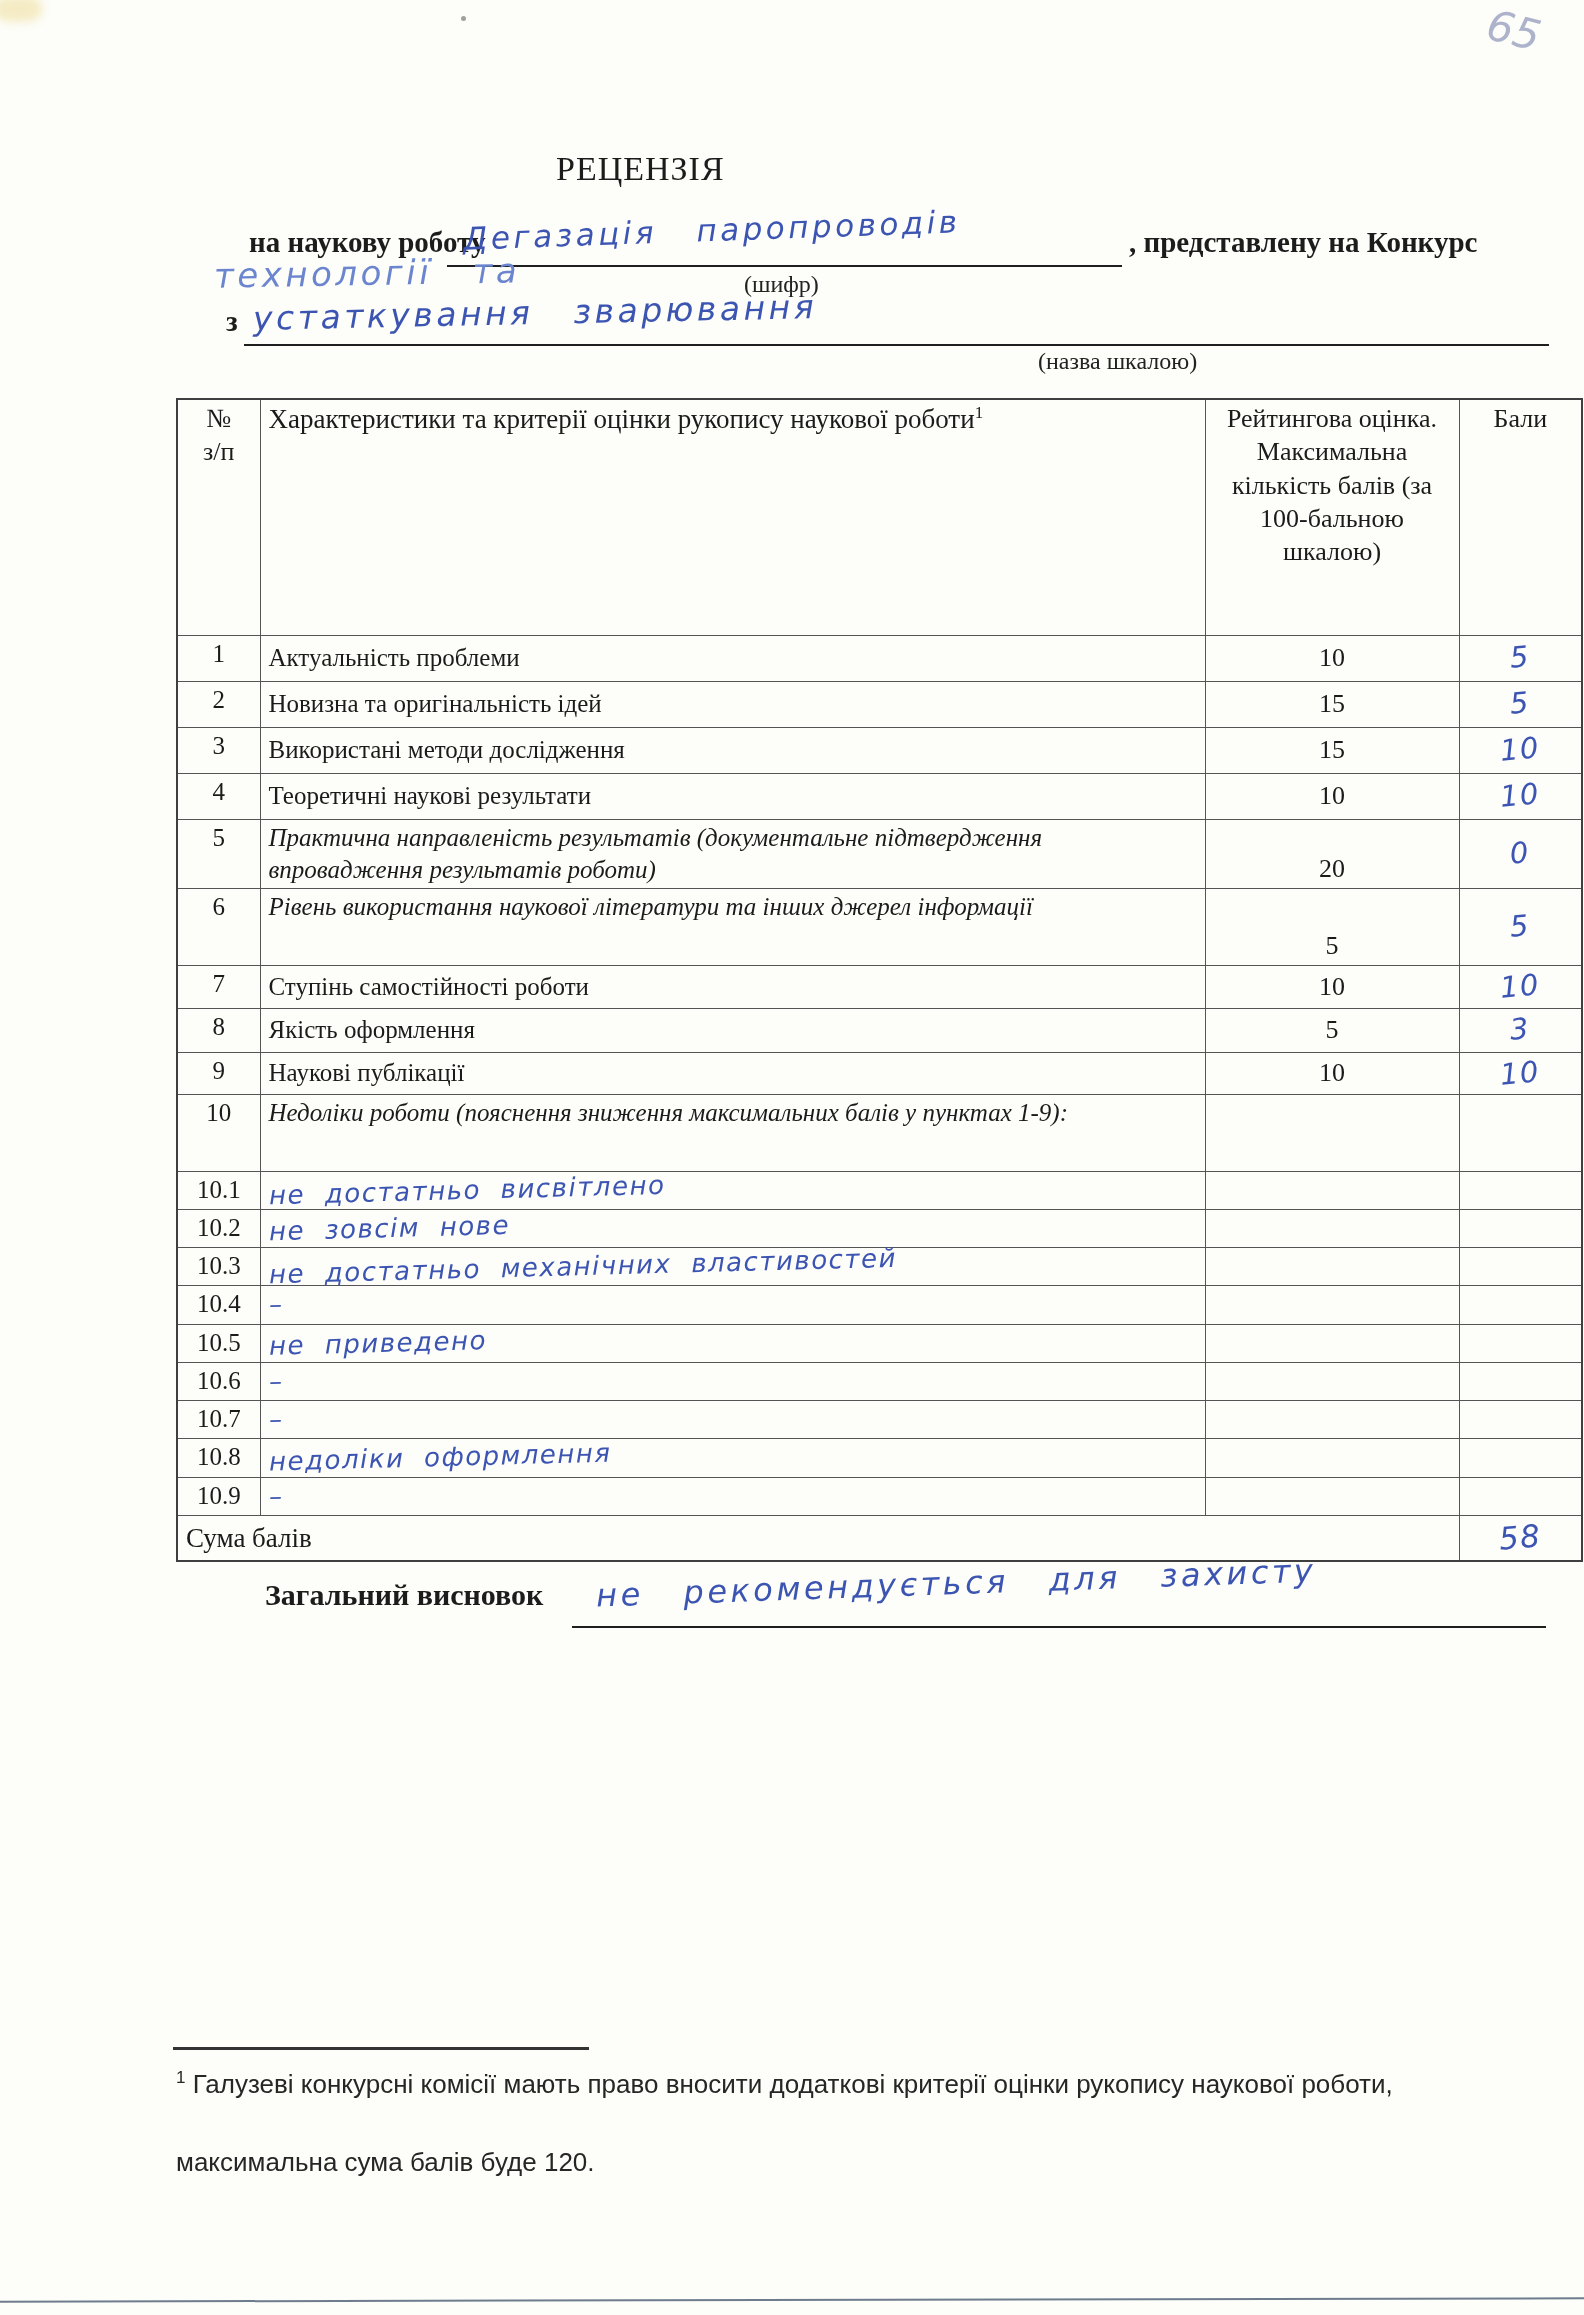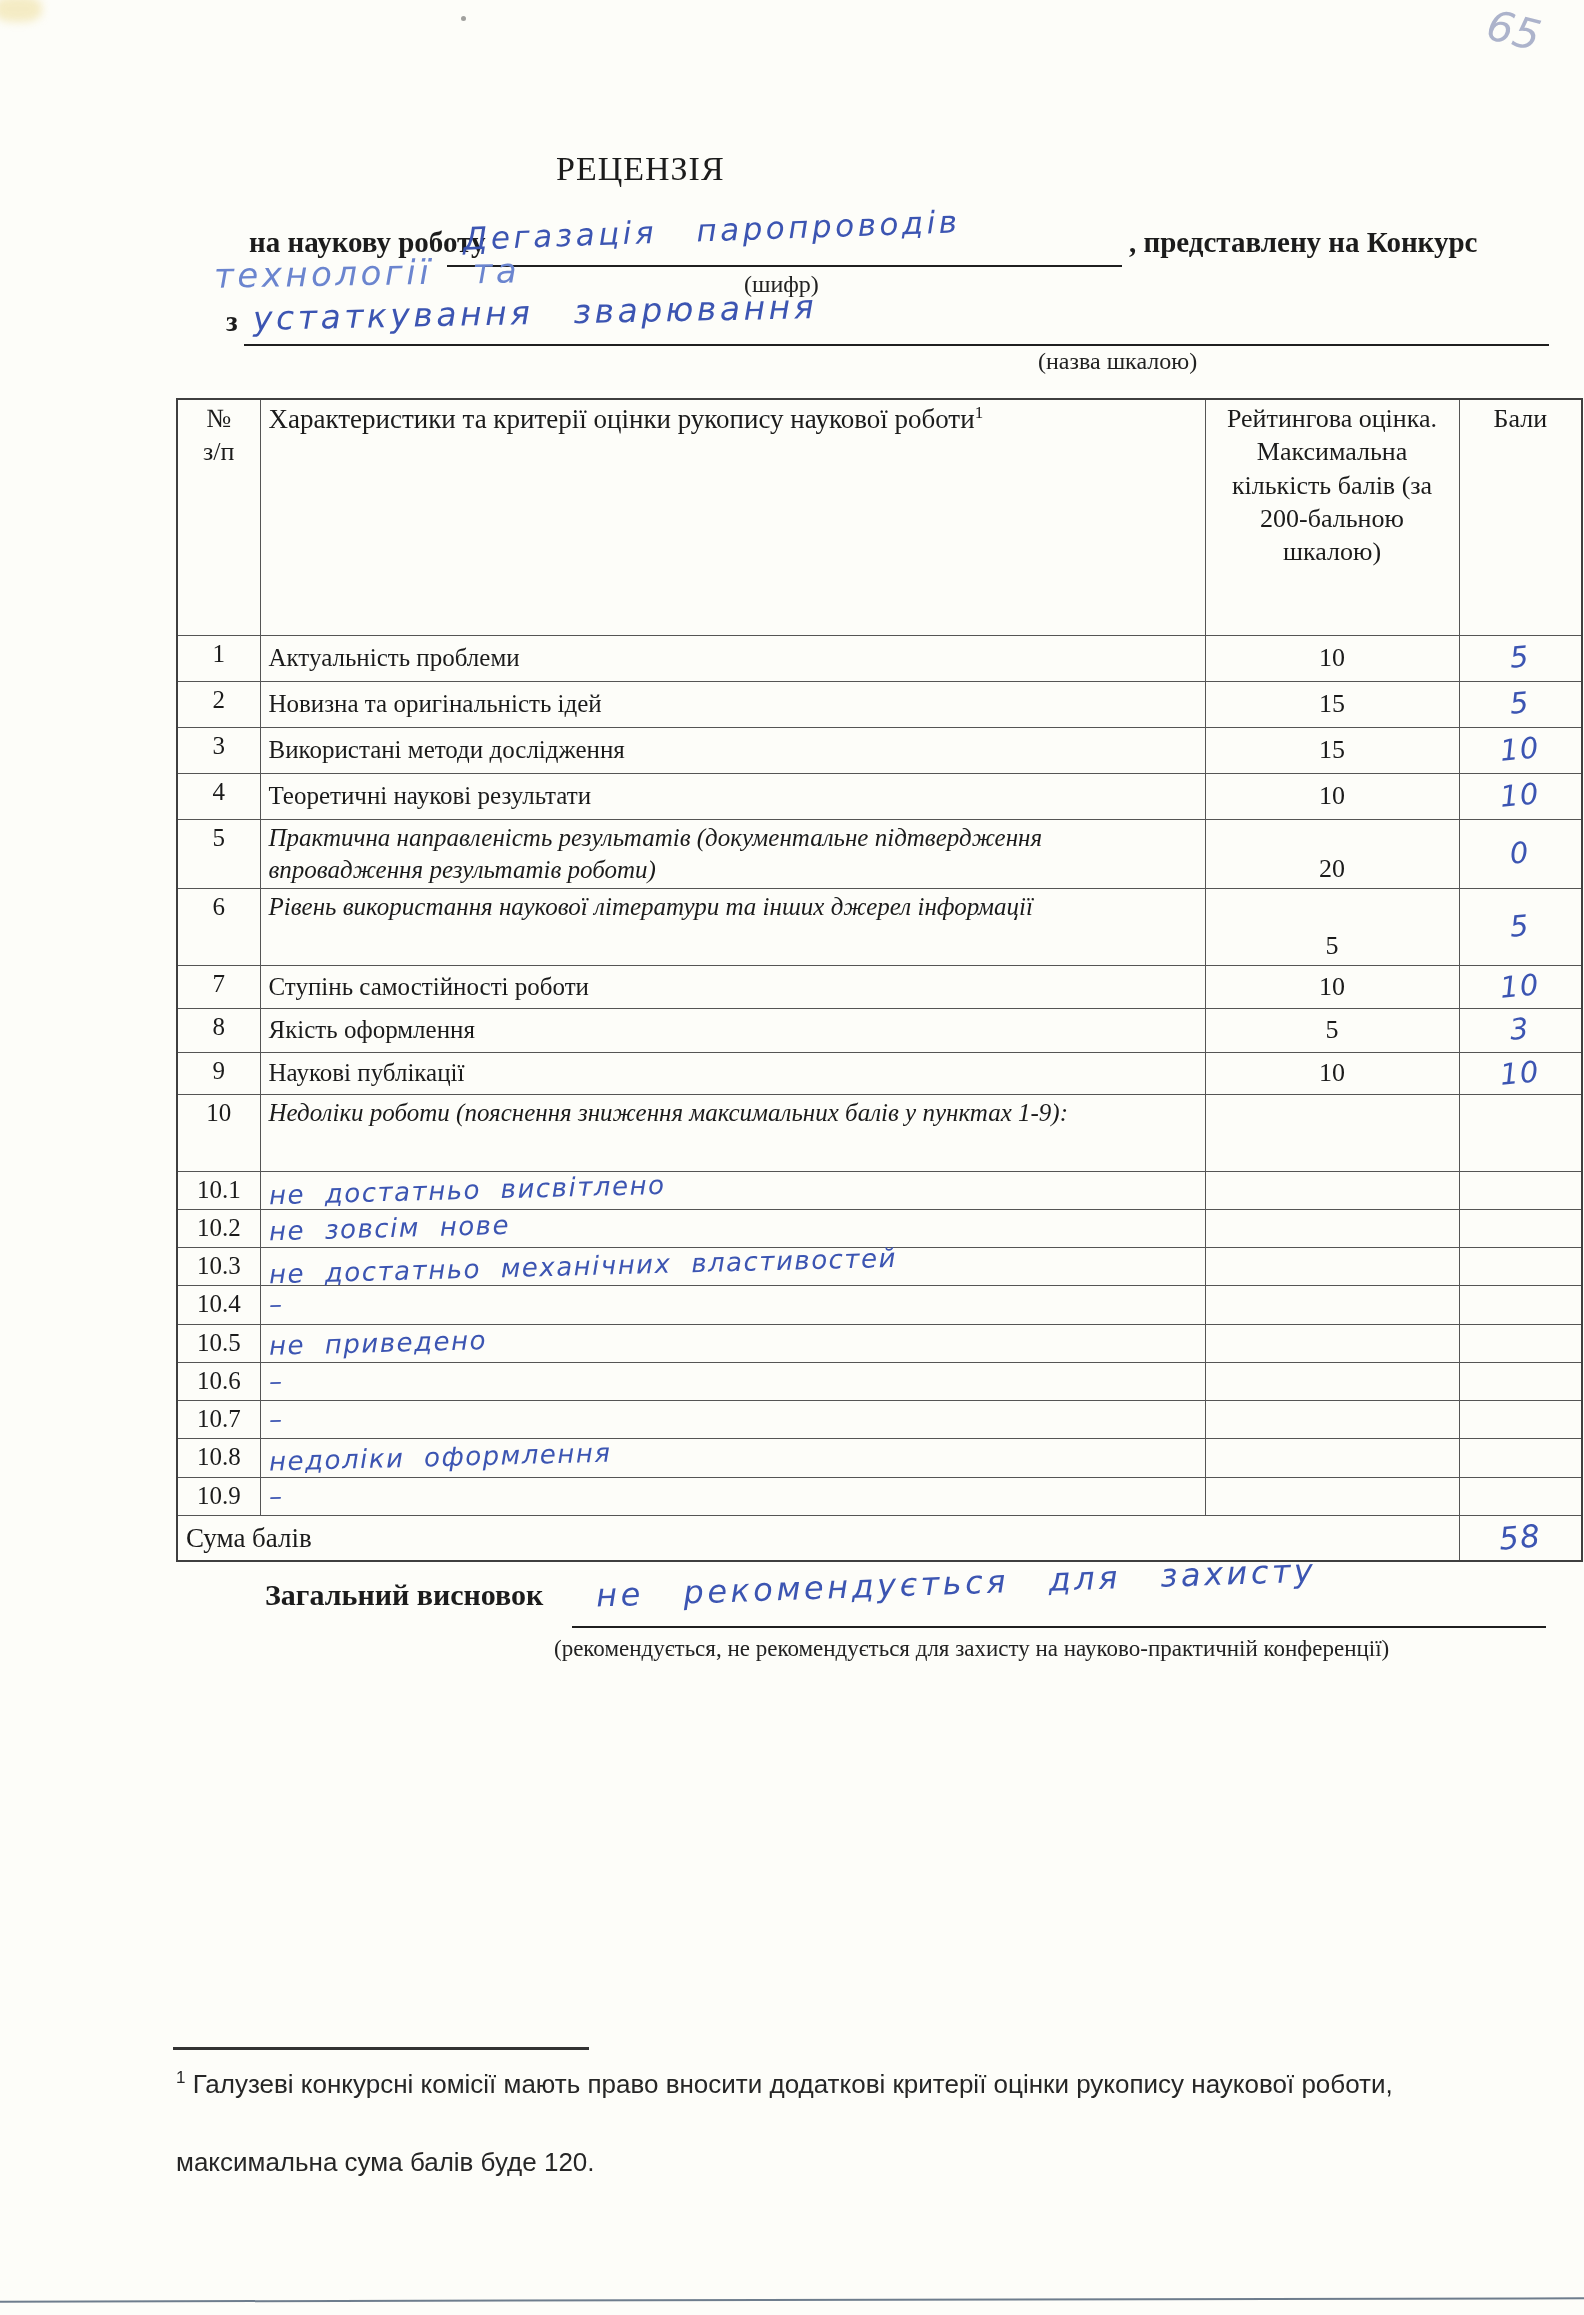--- a/index.html
+++ b/index.html
@@ -106,21 +106,21 @@
     </colgroup>
     <thead>
       <tr style="height:236px">
         <th class="h-num">
           <span>№</span><br>
           <span>з/п</span>
         </th>
         <th class="h-crit">
           <span>Характеристики та критерії оцінки рукопису наукової роботи</span><sup class="crit-sup">1</sup>
         </th>
-        <th class="h-rate">Рейтингова оцінка. Максимальна кількість балів (за 200-бальною шкалою)</th>
+        <th class="h-rate">Рейтингова оцінка. Максимальна кількість балів (за 100-бальною шкалою)</th>
         <th class="h-bal">Бали</th>
       </tr>
     </thead>
     <tbody>
         <tr style="height: 46px;">
           <td class="cell-num">1</td>
           <td class="cell-text"><span>Актуальність проблеми</span></td>
           <td class="cell-max">10</td>
           <td class="cell-score"><span class="hw hw-score">5</span></td>
         </tr>
@@ -235,21 +235,20 @@
         <tr style="height: 42px;">
           <td class="sum-cell" colspan="3">Сума балів</td>
           <td class="cell-score"><span class="hw hw-score" style="font-size: 31px;">58</span></td>
         </tr>
       </tbody>
   </table>
 
   <div class="abs typed-bold" style="left:265px;top:1578px;font-size:30px;">Загальний висновок</div>
   <div class="abs hw hw-wide" style="left:596px;top:1564px;font-size:32px;transform:rotate(-2deg);">не рекомендується для захисту</div>
   <div class="abs blank-line" style="left:572px;top:1626px;width:974px;"></div>
-  <div class="abs caption" style="left:554px;top:1636px;font-size:23px;">(рекомендується, не рекомендується для захисту на науково-практичній конференції)</div>
 
   <div class="abs footnote-rule" style="left:173px;top:2047px;width:416px;"></div>
   <div class="abs footnote" style="left:176px;top:2065px;">
     <sup>1</sup>
     <span>Галузеві конкурсні комісії мають право вносити додаткові критерії оцінки рукопису наукової роботи,</span><br>
     <br>
     <span>максимальна сума балів буде 120.</span>
   </div>
 
   <div class="abs scan-bottom-line" style="left:0;top:2299px;width:1584px;"></div>

